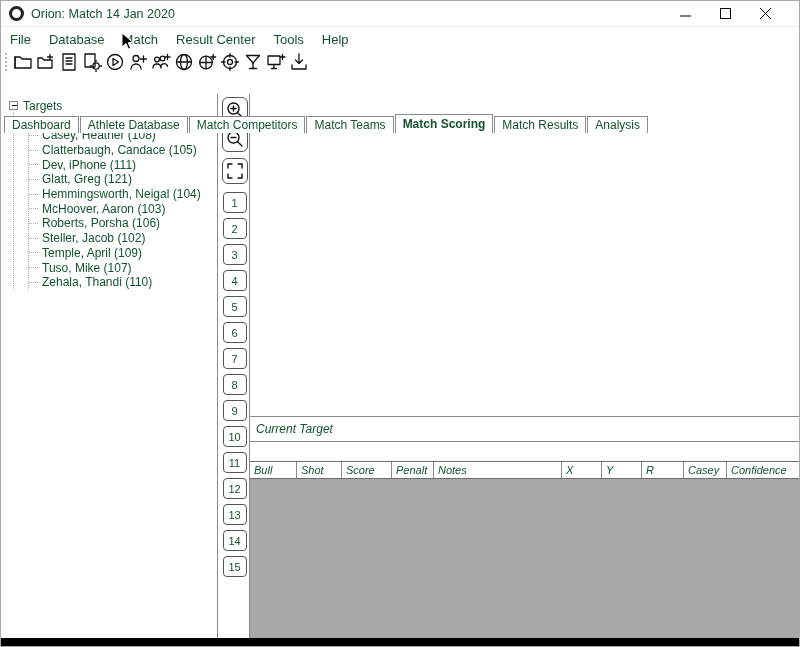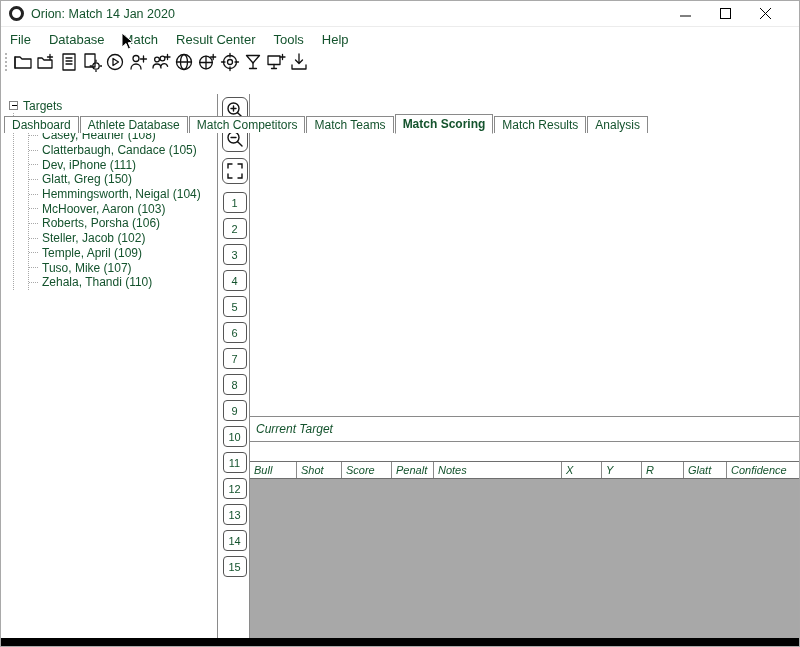--- a/index.html
+++ b/index.html
@@ -252,21 +252,21 @@
           <div class="leaf">
               <span class="dash"></span>
               <span>Clatterbaugh, Candace (105)</span>
             </div>
           <div class="leaf">
               <span class="dash"></span>
               <span>Dev, iPhone (111)</span>
             </div>
           <div class="leaf">
               <span class="dash"></span>
-              <span>Glatt, Greg (150)</span>
+              <span>Glatt, Greg (121)</span>
             </div>
           <div class="leaf">
               <span class="dash"></span>
               <span>Hemmingsworth, Neigal (104)</span>
             </div>
           <div class="leaf">
               <span class="dash"></span>
               <span>McHoover, Aaron (103)</span>
             </div>
           <div class="leaf">
@@ -341,21 +341,21 @@
       <div class="shots-table">
         <div class="thead">
           <div class="th c0">Bull</div>
           <div class="th c1">Shot</div>
           <div class="th c2">Score</div>
           <div class="th c3">Penalt</div>
           <div class="th c4">Notes</div>
           <div class="th c5">X</div>
           <div class="th c6">Y</div>
           <div class="th c7">R</div>
-          <div class="th c8">Glatt</div>
+          <div class="th c8">Casey</div>
           <div class="th c9">Confidence</div>
         </div>
         <div class="tbody"></div>
       </div>
     </div>
 
   </div>
 
   <div class="bottom-bar"></div>
 </div>

